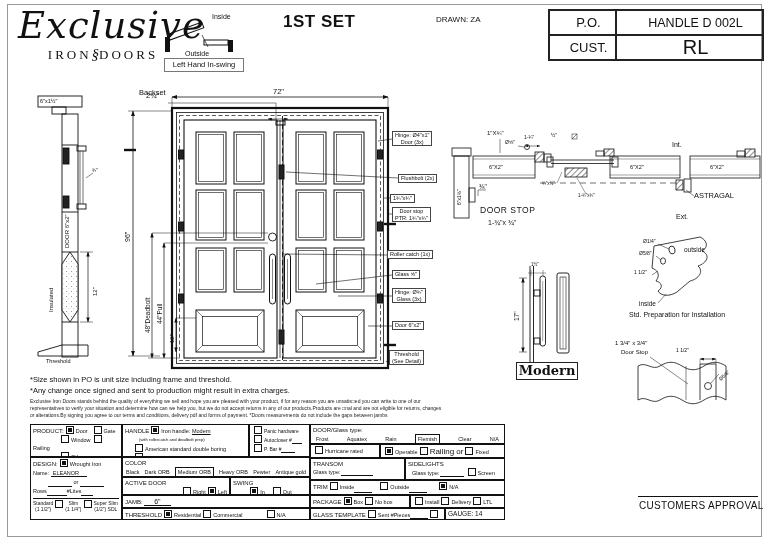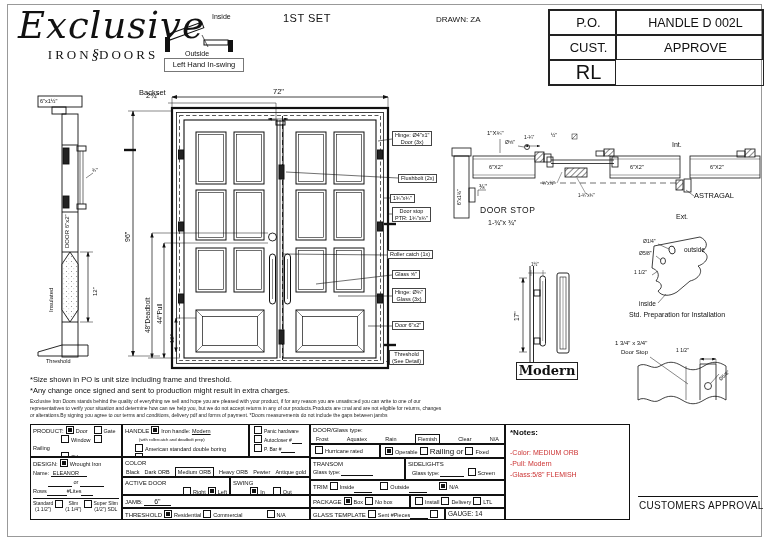--- a/index.html
+++ b/index.html
@@ -11,21 +11,21 @@
   .rot45{transform:rotate(-42deg);transform-origin:0 0;}
   .callout{position:absolute;border:1px solid #444;background:#fff;padding:0 2px;
            font-size:5.5px;line-height:6.5px;text-align:center;white-space:nowrap;}
   svg{position:absolute;}
   
   .logo-script{position:absolute;left:18px;top:4px;font-family:"DejaVu Serif",serif;
                font-style:italic;font-size:37px;letter-spacing:1px;}
   .logo-sub{position:absolute;left:28px;top:46px;width:150px;text-align:center;
             font-family:Liberation Serif, serif;font-size:13px;letter-spacing:3px;}
   .logo-div{font-style:italic;font-size:15px;letter-spacing:0;}
-  .set-label{position:absolute;left:283px;top:12px;font-size:11px;letter-spacing:.5px;}
+  .set-label{position:absolute;left:283px;top:12px;font-size:17px;letter-spacing:.5px;font-weight:bold;}
   .drawn-label{position:absolute;left:436px;top:15px;font-size:8px;}
   .swing-caption{position:absolute;left:164px;top:58px;width:78px;height:12px;border:1px solid #777;
                  font-size:7.5px;text-align:center;line-height:12px;}
   
   .title-table{position:absolute;left:548px;top:9px;width:214px;border:1.5px solid #222;
                display:grid;grid-template-columns:67px 1fr;}
   .title-table div{border:0.75px solid #222;display:flex;align-items:center;justify-content:center;height:23px;padding-left:12px;}
   .tt-k{font-size:13px;}
   .tt-v1{font-size:12.5px;}
   .tt-v2{font-size:20px;}
@@ -74,21 +74,20 @@
   <div class="lbl" style="left:185px;top:50px;font-size:7px">Outside</div>
   <div class="swing-caption">Left Hand In-swing</div>
 
   <div class="set-label">1ST SET</div>
   <div class="drawn-label">DRAWN: ZA</div>
 
   <div class="title-table">
     <div class="tt-k">P.O.</div>
     <div class="tt-v1">HANDLE D 002L</div>
     <div class="tt-k">CUST.</div>
-    <div class="tt-k">APPROVE</div>
     <div class="tt-v2">RL</div>
   </div>
 
   <svg style="left:0;top:85px" width="768" height="340" viewBox="0 85 768 340">
     <defs>
       <marker id="ar" markerWidth="7" markerHeight="5" refX="6.5" refY="2.5" orient="auto-start-reverse">
           <path d="M0,0L7,2.5L0,5z" fill="#111"></path>
         </marker>
       <pattern id="hatch" width="4" height="4" patternUnits="userSpaceOnUse" patternTransform="rotate(45)">
           <rect width="4" height="4" fill="#fff"></rect>
@@ -460,22 +459,16 @@
     <span>Rows</span><span class="bl" style="width:20px"></span><span>#Lites</span><span class="bl" style="width:12px"></span>
     <div style="border-top:1px solid #111;margin-top:2px;padding-top:1px;font-size:5px;line-height:6px;display:flex;align-items:flex-start">
       <span style="text-align:center"><span>Standard</span><br><span>(1 1/2")</span></span>
       <span class="cb"></span>
       <span style="text-align:center"><span>Slim</span><br><span>(1 1/4")</span></span>
       <span class="cb"></span>
       <span style="text-align:center"><span>Super Slim</span><br><span>(1/2") SDL</span></span>
     </div>
   </div>
 
-  <div class="notes-box">
-    <div class="notes-title">*Notes:</div>
-    <div class="red-note" style="color: rgb(204, 51, 51);">-Color: MEDIUM ORB</div>
-    <div class="red-note" style="color: rgb(204, 51, 51);">-Pull: Modern</div>
-    <div class="red-note" style="color: rgb(204, 51, 51);">-Glass:5/8" FLEMISH</div>
-  </div>
 
   <div class="approval-line"></div>
   <div class="approval-text">CUSTOMERS APPROVAL</div>
 </div>
 
 </body></html>

